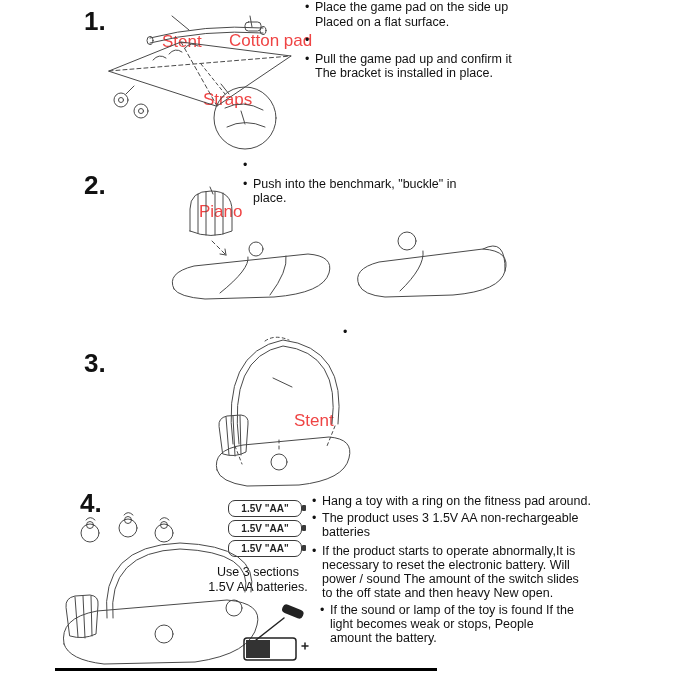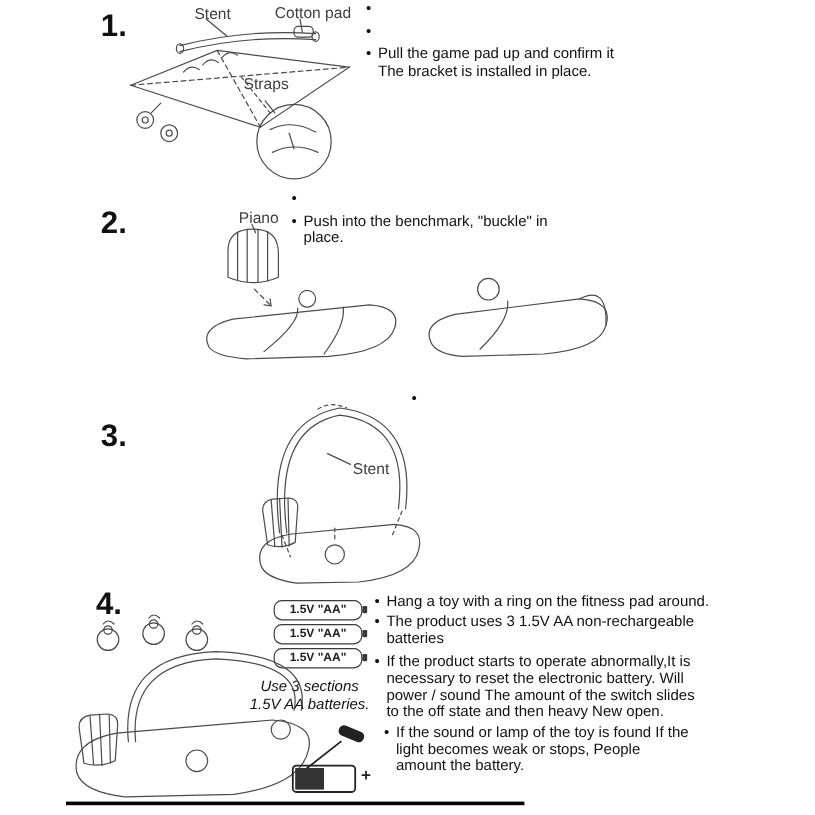--- a/index.html
+++ b/index.html
@@ -4,30 +4,30 @@
 <style>
   html,body{margin:0;padding:0;background:#fff;}
   .page{
     position:relative;width:679px;height:679px;background:#ffffff;overflow:hidden;
     font-family:"Liberation Sans","DejaVu Sans",sans-serif;color:#1a1a1a;
   }
   .step-number{
     position:absolute;font-size:26px;font-weight:700;color:#111;line-height:1;
   }
   .diagram-label{
-    position:absolute;font-size:13px;color:#404040;white-space:nowrap;
+    position:absolute;font-size:17px;color:#ef4444;white-space:nowrap;margin-top:28px;
   }
   .bullets{position:absolute;font-size:12.5px;line-height:14.5px;color:#111;}
   .bullets.tight{line-height:14px;}
   .bullet{display:flex;margin-bottom:4px;}
   .bullet .marker{flex:0 0 10px;width:10px;}
   .bullet-text{white-space:pre-line;}
   .caption{
     position:absolute;font-size:12.5px;line-height:15px;color:#111;
-    white-space:pre-line;text-align:center;font-style:italic;
+    white-space:pre-line;text-align:center;
   }
   svg.diagram{position:absolute;overflow:visible;}
   .battery-cell{
     position:absolute;width:72px;height:15px;border:1.5px solid #3a3a3a;border-radius:7px;
     display:flex;align-items:center;justify-content:center;
     font-size:10px;font-weight:700;color:#222;background:#fff;
   }
   .battery-cell::after{
     content:"";position:absolute;right:-5px;top:3.5px;width:4px;height:6px;
     background:#3a3a3a;border-radius:1px;
@@ -86,20 +86,22 @@
         <path d="M132,113 q18,-9 38,0"></path>
         <path d="M146,97 l4,13"></path>
         <line x1="106" y1="50" x2="130" y2="80" stroke-dasharray="3 3"></line>
       </g>
     </g>
   </svg>
 
   <div class="bullets" style="left:305px;top:0px;width:248px;">
     <div class="bullet">
       <span class="marker">•</span>
+      <span class="bullet-text">Place the game pad on the side up
+Placed on a flat surface.</span>
     </div>
     <div class="bullet">
       <span class="marker">•</span>
     </div>
     <div class="bullet">
       <span class="marker">•</span>
       <span class="bullet-text">Pull the game pad up and confirm it
 The bracket is installed in place.</span>
     </div>
   </div>

